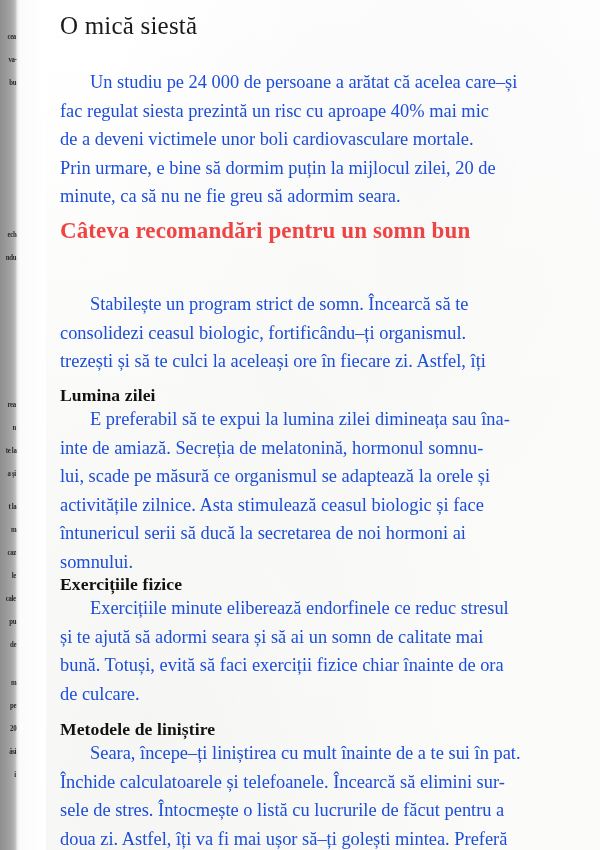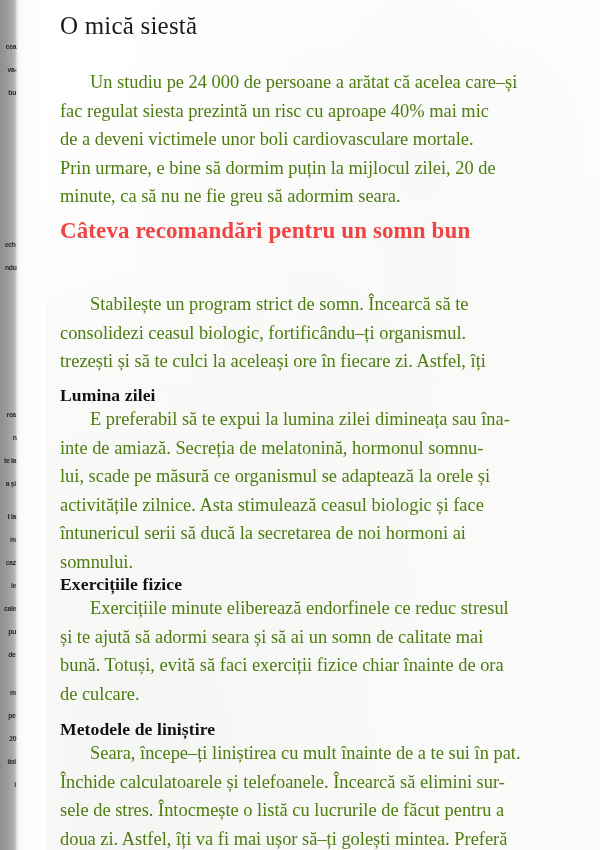--- a/index.html
+++ b/index.html
@@ -45,25 +45,25 @@
         #dcdcdc 36%,
         #f2f2f2 39%,
         #fbfbfb 44%,
         #ffffff 100%);
   }
 
   
   .gutter-fragments {
     position: absolute;
     left: 0;
-    top: 13px;
+    top: 3px;
     width: 17px;
     height: 808px;
     overflow: hidden;
-    font-family: Liberation Sans, sans-serif;
+    font-family: Liberation Serif, serif;
     font-size: 8px;
     line-height: 1;
     color: #1b1b1b;
     font-weight: 700;
   }
   .gfrag {
     position: absolute;
     right: 1px;
     white-space: nowrap;
     letter-spacing: -0.4px;
@@ -91,21 +91,21 @@
     letter-spacing: 0.2px;
     color: #1a1a1a;
   }
 
   .body-block {
     position: absolute;
     left: 0;
     width: 516px;
     font-size: 18.4px;
     line-height: 28.6px;
-    color: #4d7c0f;
+    color: #1d4ed8;
   }
   .body-block .ln {
     display: block;
     white-space: nowrap;
   }
   .body-block .ln.indent {
     padding-left: 30px;
   }
 
   .section-title {

